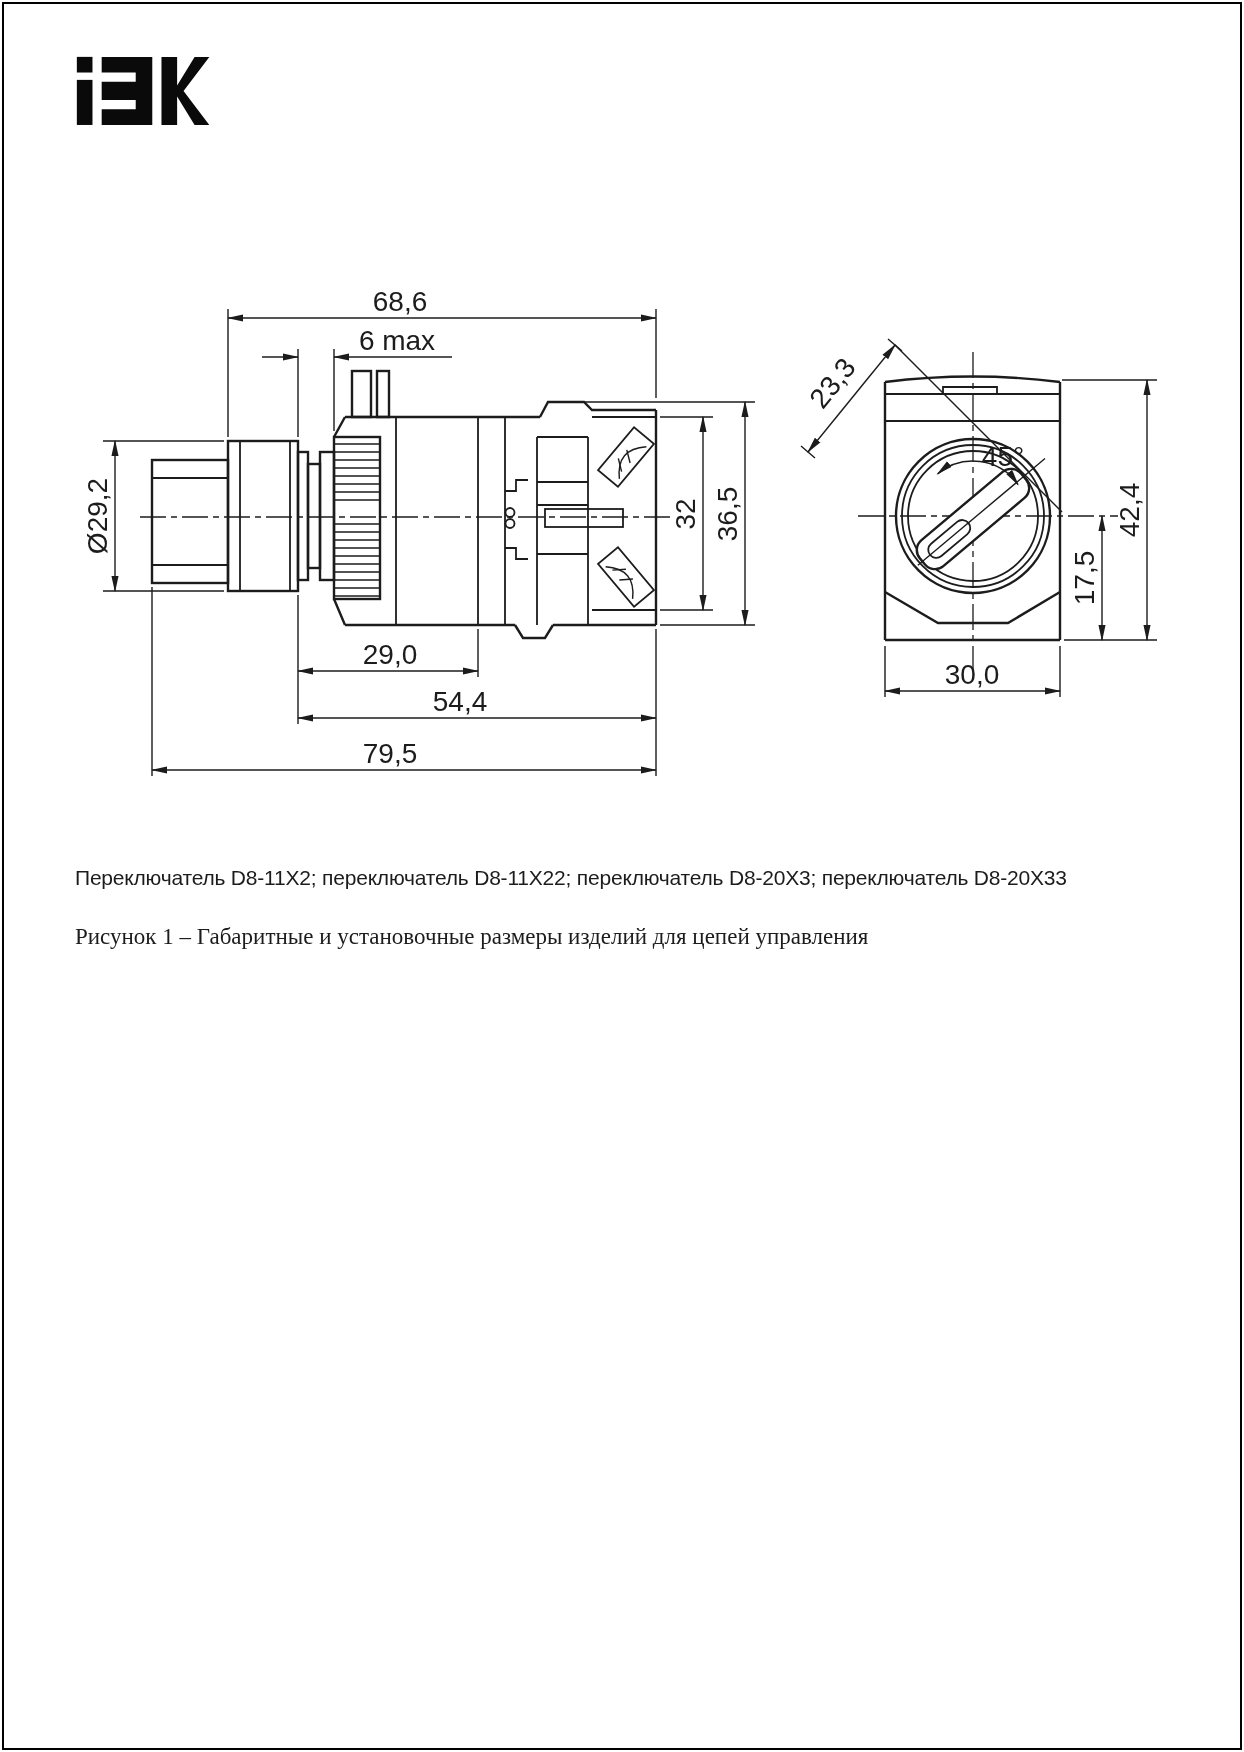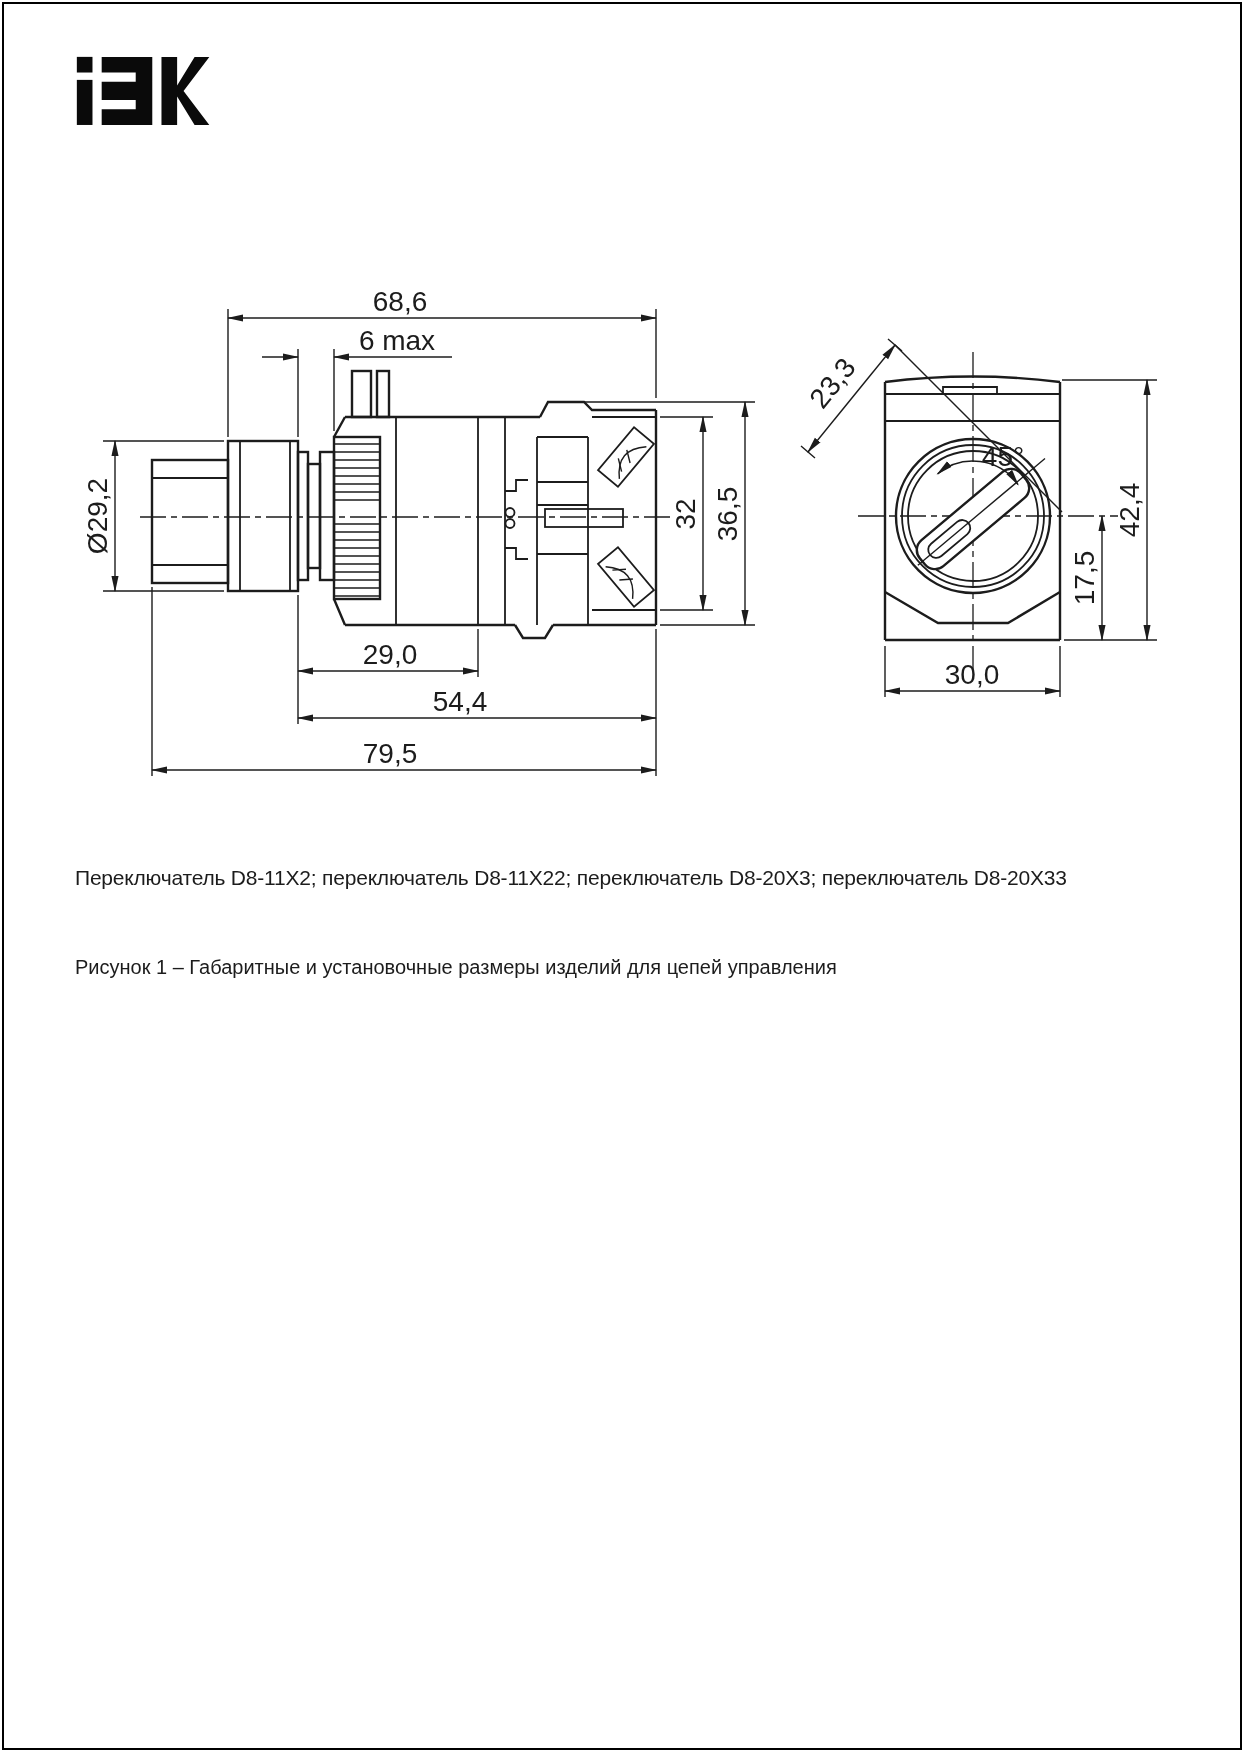--- a/index.html
+++ b/index.html
@@ -10,21 +10,21 @@
   .drawing{position:absolute;left:0;top:0;width:1244px;height:1752px;}
   .drawing *{vector-effect:none;}
   .ol{stroke:#1c1c1c;stroke-width:2.4;fill:none;}
   .ml{stroke:#1c1c1c;stroke-width:1.8;fill:none;}
   .tl{stroke:#1c1c1c;stroke-width:1.4;fill:none;}
   .cl{stroke:#1c1c1c;stroke-width:1.3;fill:none;stroke-dasharray:26 5 6 5;}
   .wf{fill:#ffffff;}
   .drawing text{font-family:"Liberation Sans",sans-serif;font-size:28px;fill:#1c1c1c;stroke:none;}
   .caption{position:absolute;left:75px;white-space:nowrap;}
   .caption-models{top:866px;font-size:21px;letter-spacing:-0.2px;text-align:center;}
-  .caption-figure{top:956px;font-size:20px;}
+  .caption-figure{top:924px;font-size:23px;font-family:Liberation Serif, serif;}
 </style>
 </head>
 <body>
 
 <div class="frame"></div>
 
 <svg class="logo" viewBox="0 0 150 84" aria-label="IEK">
   <g fill="#0a0a0a">
     <rect x="2" y="6" width="17" height="17"></rect>
     <rect x="2" y="31" width="17" height="49"></rect>

